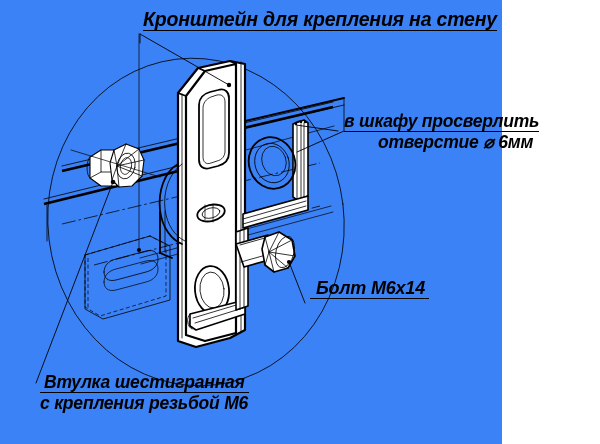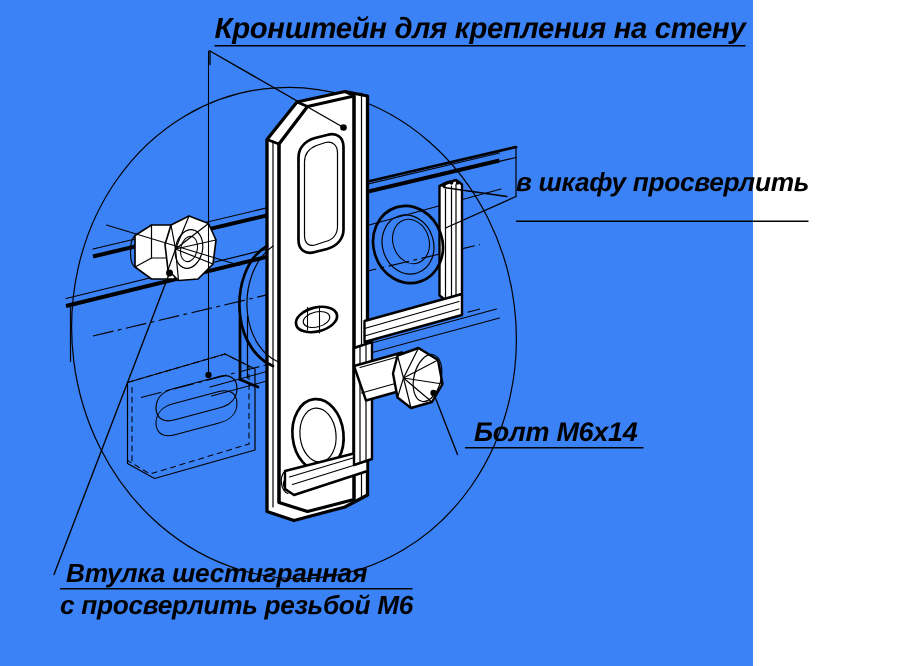--- a/index.html
+++ b/index.html
@@ -61,21 +61,21 @@
   }
   #drill-label {
     left: 344px;
     top: 112px;
     font-size: 17.5px;
     text-align: right;
   }
   #drill-label .l1 {
     display: block;
     border-bottom: 1.3px solid #000;
-    padding-bottom: 16px;
+    padding-bottom: 0px;
   }
   #drill-label .l2 {
     display: block;
     padding-top: 1px;
     padding-right: 6px;
   }
   #bolt-label {
     left: 310px;
     top: 279px;
     font-size: 18px;
@@ -327,24 +327,25 @@
     </g>
 
   </svg>
 
   <div class="label" id="title-label">
     <span class="rule">Кронштейн для крепления на стену</span>
   </div>
 
   <div class="label" id="drill-label">
     <span class="l1">в шкафу просверлить</span>
+    <span class="l2">отверстие ⌀ 6мм</span>
   </div>
 
   <div class="label" id="bolt-label">
     <span class="l1">Болт М6х14</span>
   </div>
 
   <div class="label" id="bushing-label">
     <span class="l1">Втулка шестигранная</span>
-    <span class="l2">с просверлить резьбой М6</span>
+    <span class="l2">с крепления резьбой М6</span>
   </div>
 
 </div>
 
 </body></html>

